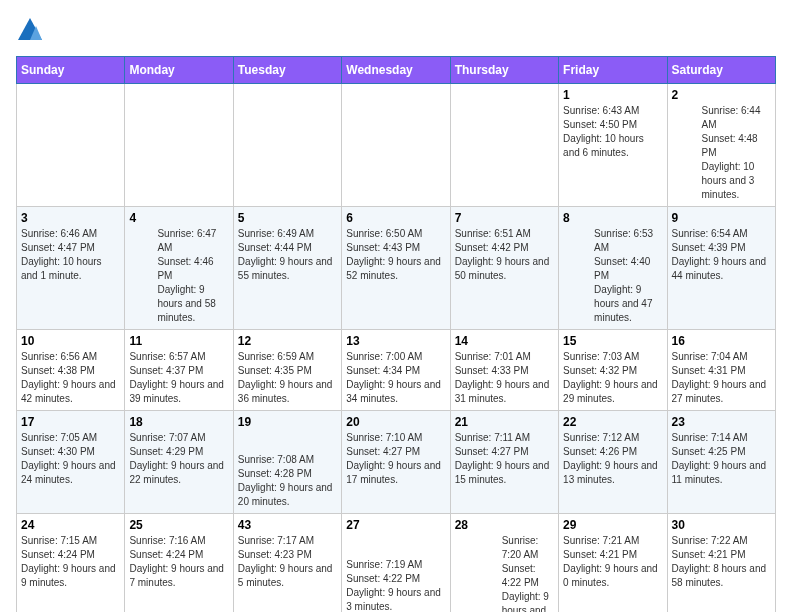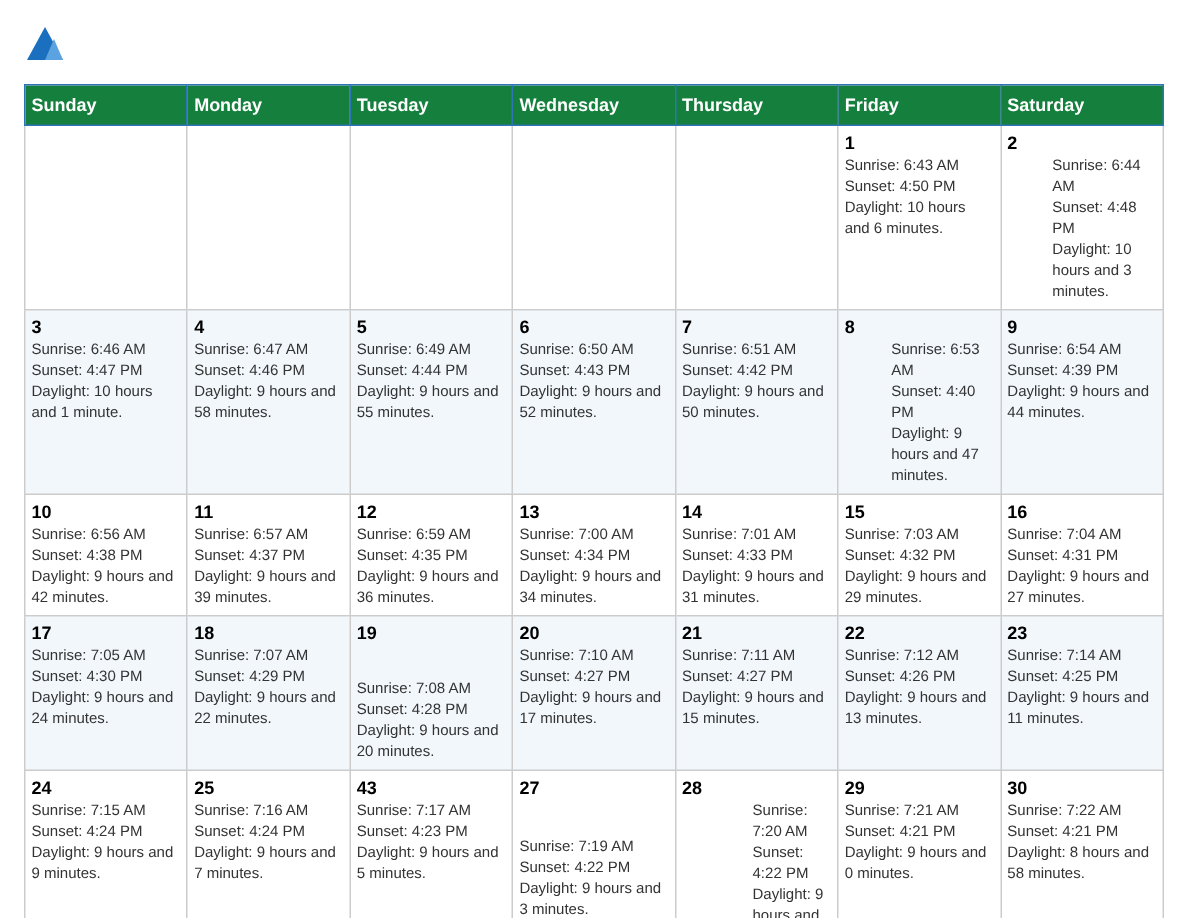--- a/index.html
+++ b/index.html
@@ -43,21 +43,21 @@
     .location {
       font-size: 14px;
       color: #555;
     }
     table {
       width: 100%;
       border-collapse: collapse;
       font-size: 11px;
     }
     thead tr th {
-      background: #15803d;
+      background: #8b5cf6;
       color: #fff;
       padding: 6px 4px;
       text-align: left;
       font-size: 12px;
       font-weight: bold;
       border: 1px solid #2e75b6;
     }
     tbody tr td {
       border: 1px solid #ccc;
       vertical-align: top;
@@ -140,21 +140,21 @@
       </tr>
       <tr>
         <td>
           <span class="day-number">3</span>
           <div class="day-info" style="white-space: pre-line;">Sunrise: 6:46 AM
 Sunset: 4:47 PM
 Daylight: 10 hours and 1 minute.</div>
         </td>
         <td>
           <span class="day-number">4</span>
-          <div class="day-info" style="white-space: pre-line;">Sunrise: 6:47 AM
+          <div class="day-info" style="white-space: pre-line; margin-left: 28px;">Sunrise: 6:47 AM
 Sunset: 4:46 PM
 Daylight: 9 hours and 58 minutes.</div>
         </td>
         <td>
           <span class="day-number">5</span>
           <div class="day-info" style="white-space: pre-line;">Sunrise: 6:49 AM
 Sunset: 4:44 PM
 Daylight: 9 hours and 55 minutes.</div>
         </td>
         <td>

